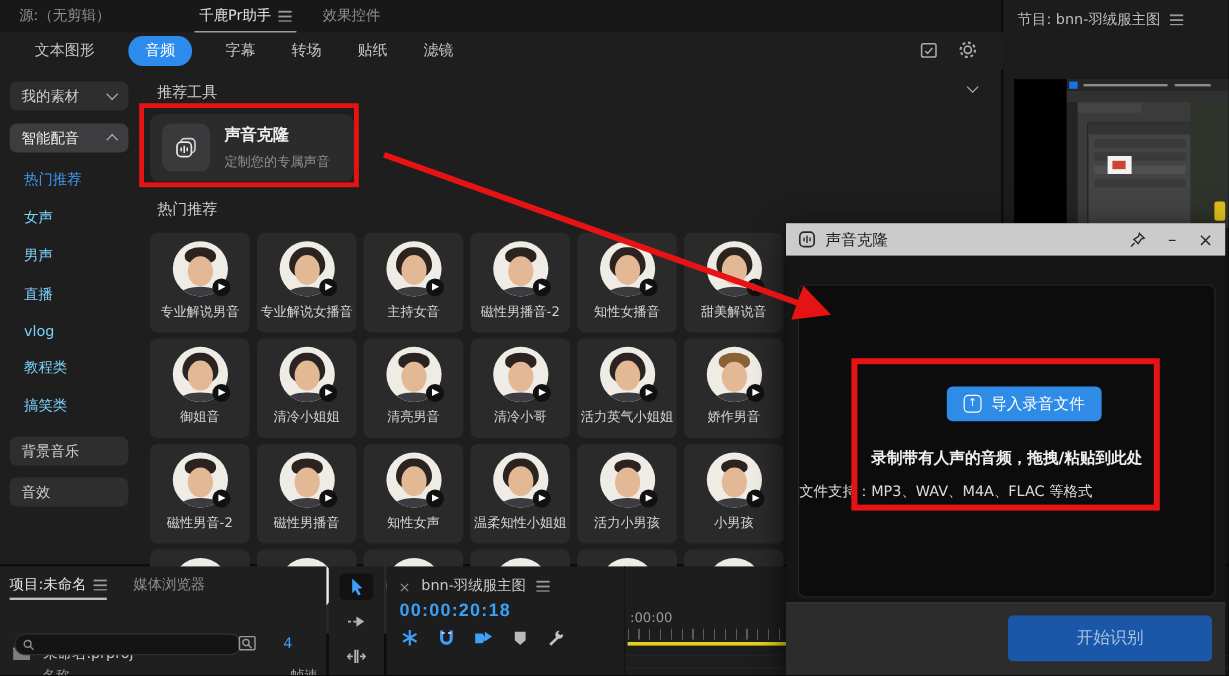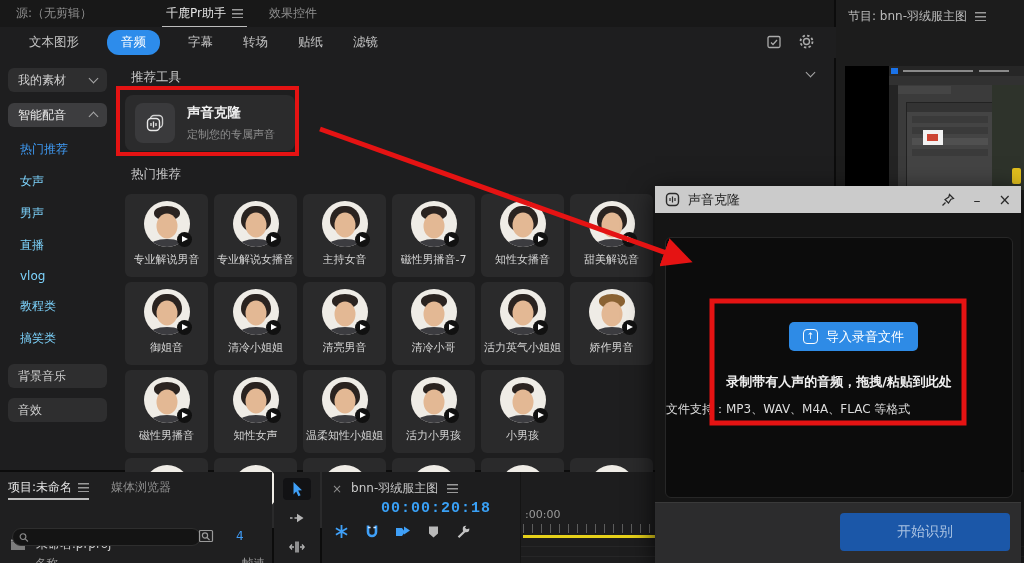--- a/index.html
+++ b/index.html
@@ -84,21 +84,21 @@
   #proj-search input{background:transparent;border:none;outline:none;color:#ccc;font-size:11px;width:100%;}
   #find-bin{position:absolute;left:198px;top:56px;}
   #item-count{position:absolute;left:236px;top:57px;color:#3f9bf5;font-size:12px;}
   #proj-cols{position:absolute;left:0;top:84px;width:100%;font-size:11.5px;color:#9a9a9a;}
   #tools-panel{left:274px;top:472px;width:46px;height:91px;background:#1f1f20;display:flex;flex-direction:column;align-items:center;gap:7px;padding-top:6px;box-sizing:border-box;}
   .tool{width:28px;height:22px;display:flex;align-items:center;justify-content:center;border-radius:4px;}
   .tool.active{background:#121214;}
   #timeline-panel{left:322px;top:472px;width:702px;height:91px;background:#1d1d1e;}
   #tl-tab{position:absolute;left:10px;top:8px;display:flex;align-items:center;gap:9px;font-size:12px;color:#c9c9c9;}
   #tl-close{color:#8f8f8f;font-size:12px;}
-  #timecode{position:absolute;left:11px;top:28px;font-family:Liberation Mono, monospace;font-size:15px;font-weight:bold;color:#39a0f5;letter-spacing:1px;margin-left:48px;}
+  #timecode{position:absolute;left:11px;top:28px;font-family:Liberation Sans, sans-serif;font-size:15px;font-weight:bold;color:#39a0f5;letter-spacing:1px;}
   #tl-icons{position:absolute;left:12px;top:52px;display:flex;gap:16px;align-items:center;}
   #ruler{position:absolute;left:198px;top:0;width:504px;height:91px;border-left:1px solid #141414;}
   .rlabel{position:absolute;top:36px;font-size:11px;color:#9a9a9a;}
   #ticks{position:absolute;left:2px;top:52px;width:340px;height:9px;
      background:repeating-linear-gradient(90deg,#5c5c5c 0 1px,transparent 1px 9px);}
   #workbar{position:absolute;left:2px;top:63px;width:338px;height:3px;background:#e6d11a;}
   .trackline{position:absolute;left:0;width:100%;height:1px;background:#262627;}
   
   #dialog{left:655px;top:186px;width:366px;height:377px;background:#151515;z-index:40;box-shadow:0 6px 24px rgba(0,0,0,.75);}
   #dlg-titlebar{position:absolute;left:0;top:0;width:100%;height:27px;background:#cbcbcb;color:#1e1e1e;
@@ -247,21 +247,21 @@
 
           <div class="vcard" data-g="m">
             <div class="avatar">
               <span class="av-clip">
                 <i class="hair" style="position:absolute"></i>
                 <i class="face" style="position:absolute"></i>
                 <i class="shoulders" style="position:absolute"></i>
               </span>
               <span class="play"></span>
             </div>
-            <div class="vname">磁性男播音-7</div>
+            <div class="vname">磁性男播音-2</div>
           </div>
 
           <div class="vcard" data-g="f">
             <div class="avatar">
               <span class="av-clip">
                 <i class="hair" style="position:absolute"></i>
                 <i class="face" style="position:absolute"></i>
                 <i class="shoulders" style="position:absolute"></i>
               </span>
               <span class="play"></span>
@@ -346,20 +346,31 @@
               <span class="av-clip">
                 <i class="hair" style="position:absolute"></i>
                 <i class="face" style="position:absolute"></i>
                 <i class="shoulders" style="position:absolute"></i>
               </span>
               <span class="play"></span>
             </div>
             <div class="vname">娇作男音</div>
           </div>
 
+          <div class="vcard" data-g="m">
+            <div class="avatar">
+              <span class="av-clip">
+                <i class="hair" style="position:absolute"></i>
+                <i class="face" style="position:absolute"></i>
+                <i class="shoulders" style="position:absolute"></i>
+              </span>
+              <span class="play"></span>
+            </div>
+            <div class="vname">磁性男音-2</div>
+          </div>
 
           <div class="vcard" data-g="m">
             <div class="avatar">
               <span class="av-clip">
                 <i class="hair" style="position:absolute"></i>
                 <i class="face" style="position:absolute"></i>
                 <i class="shoulders" style="position:absolute"></i>
               </span>
               <span class="play"></span>
             </div>

